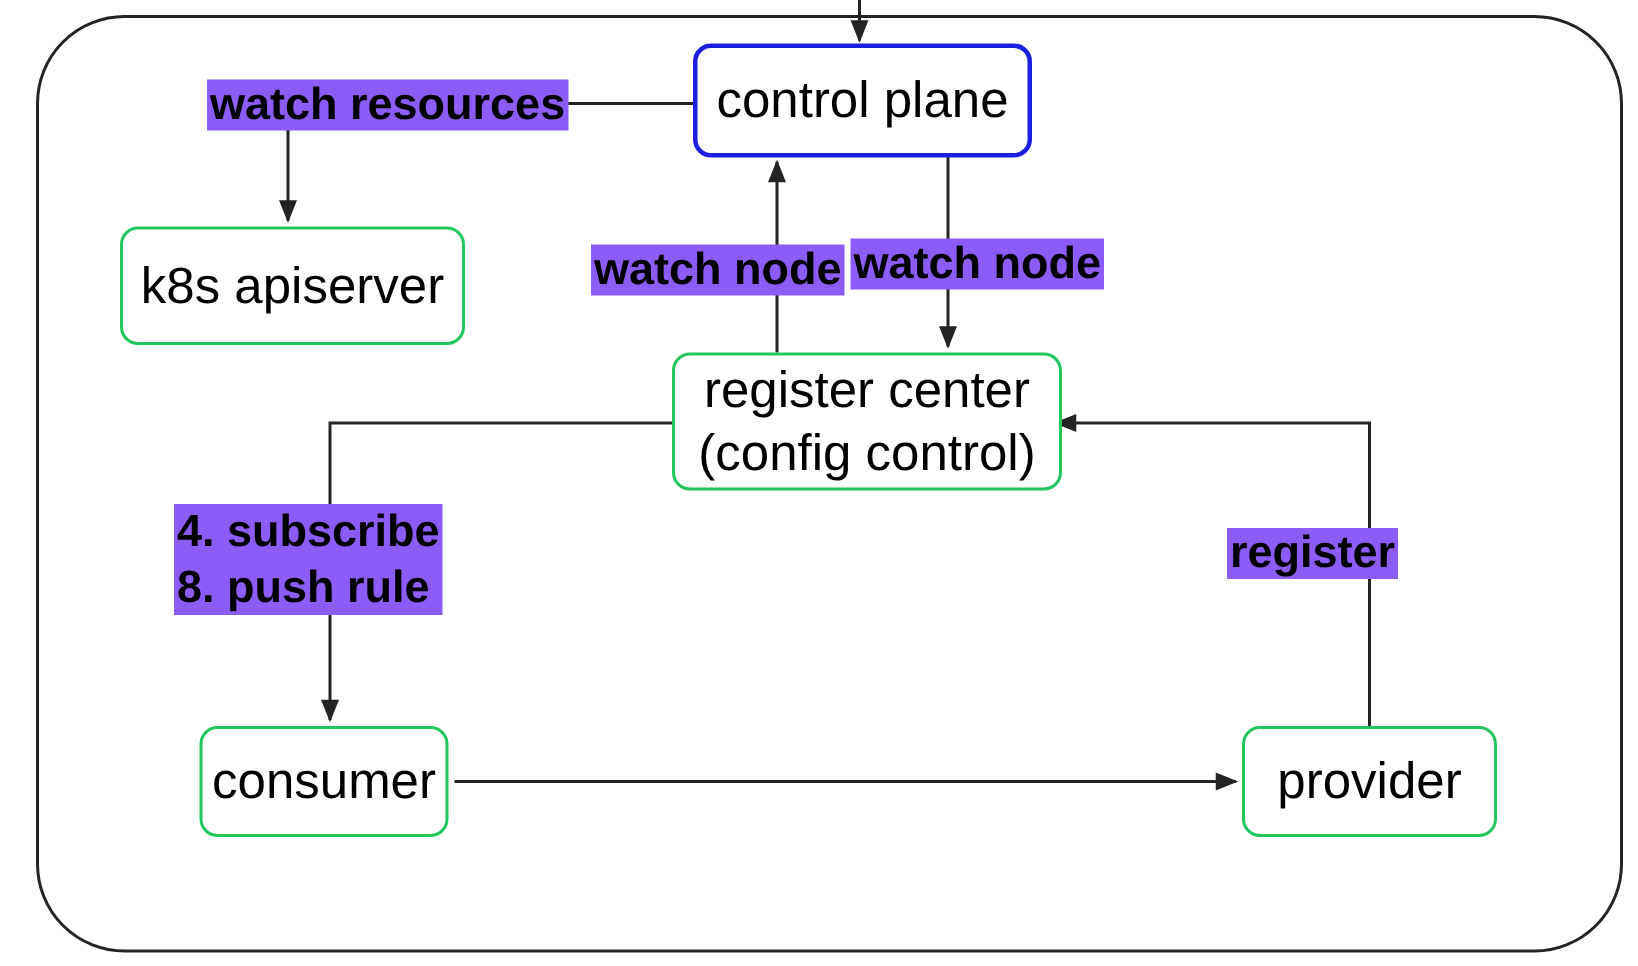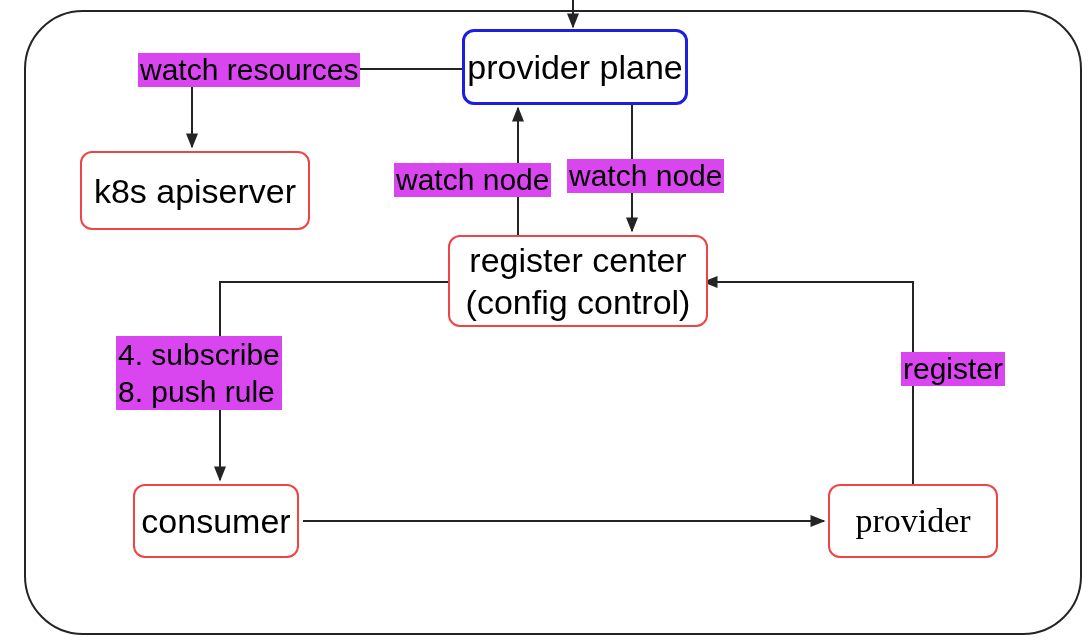--- a/index.html
+++ b/index.html
@@ -18,54 +18,55 @@
   .edges-svg {
     position: absolute;
     inset: 0;
     width: 1092px;
     height: 644px;
   }
   .node {
     position: absolute;
     box-sizing: border-box;
     background: #ffffff;
-    border: 2px solid #ef4444;
+    border: 2px solid #22c55e;
     border-radius: 12px;
     display: flex;
     flex-direction: column;
     align-items: center;
     justify-content: center;
     font-size: 34px;
     color: #000000;
     line-height: 42px;
     white-space: nowrap;
     text-align: center;
   }
   .node.highlight {
     border: 3px solid #1e1ee0;
   }
   .node-control-plane { left: 462px; top: 29px;  width: 226px; height: 76px; }
   .node-k8s          { left: 80px;  top: 151px; width: 230px; height: 79px; }
   .node-register     { left: 448px; top: 235px; width: 260px; height: 92px; }
   .node-consumer     { left: 133px; top: 484px; width: 166px; height: 74px; }
-  .node-provider     { left: 828px; top: 484px; width: 170px; height: 74px; font-family: Liberation Serif, serif; }
+  .node-provider     { left: 828px; top: 484px; width: 170px; height: 74px; }
   .edge-label {
     position: absolute;
-    background: #d946ef;
+    background: #8b5cf6;
     color: #000000;
     font-size: 30px;
     line-height: 34px;
     white-space: nowrap;
     padding: 0 2px;
+    font-weight: bold;
   }
   .lbl-watch-resources { left: 138px; top: 53px; }
   .lbl-watch-node      { left: 394px; top: 163px; }
   .lbl-modify-node     { left: 567px; top: 159px; }
   .lbl-subscribe       { left: 116px; top: 336px; line-height: 37px; }
-  .lbl-register        { left: 901px; top: 352px; }
+  .lbl-register        { left: 818px; top: 352px; }
 </style>
 </head>
 <body>
 
 <div class="canvas">
 
   <svg class="edges-svg" viewBox="0 0 1092 644" xmlns="http://www.w3.org/2000/svg">
     <defs>
       <marker id="arrow" viewBox="0 0 12 12" refX="10" refY="6" markerWidth="9" markerHeight="9" orient="auto-start-reverse">
         <path d="M1,2 L11,6 L1,10 z" fill="#242424"></path>
@@ -85,21 +86,21 @@
     <path d="M632,104 L632,231" fill="none" stroke="#242424" stroke-width="2" marker-end="url(#arrow)"></path>
 
     <path d="M448,282 L220,282 L220,480" fill="none" stroke="#242424" stroke-width="2" marker-end="url(#arrow)"></path>
 
     <path d="M303,521 L824,521" fill="none" stroke="#242424" stroke-width="2" marker-end="url(#arrow)"></path>
 
     <path d="M913,484 L913,282 L704,282" fill="none" stroke="#242424" stroke-width="2" marker-end="url(#arrow)"></path>
   </svg>
 
   <div class="node highlight node-control-plane">
-    <span>provider plane</span>
+    <span>control plane</span>
   </div>
 
   <div class="node node-k8s">
     <span>k8s apiserver</span>
   </div>
 
   <div class="node node-register">
     <span>register center</span>
     <span>(config control)</span>
   </div>

